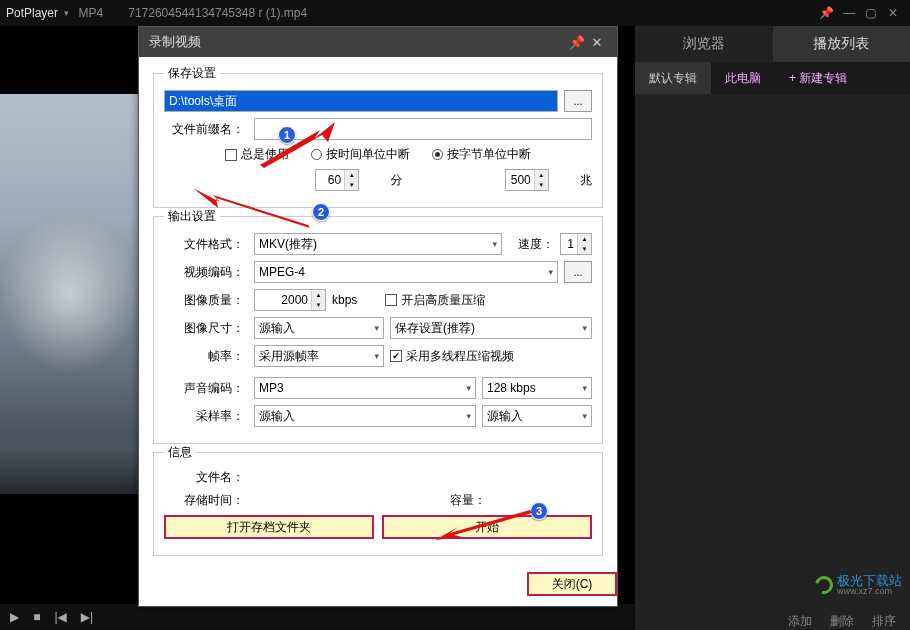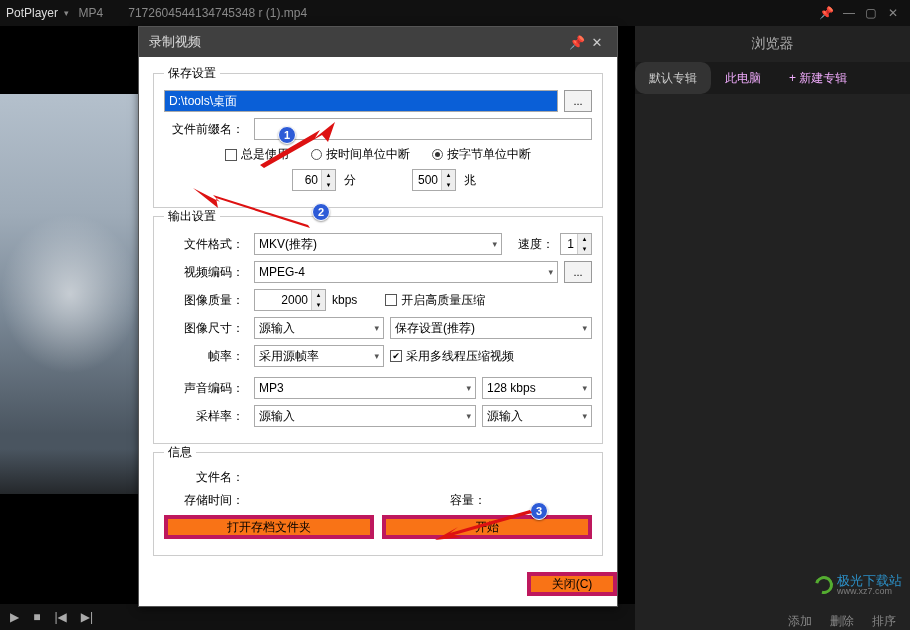--- a/index.html
+++ b/index.html
@@ -19,21 +19,21 @@
 .video::before { content: ""; position: absolute; left: 0; right: 0; top: 30%; height: 40%; background: radial-gradient(ellipse at center, rgba(255,255,255,0.55) 0%, rgba(255,255,255,0.15) 50%, transparent 70%); }
 .video::after { content: ""; position: absolute; left: 0; right: 0; bottom: 0; height: 45px; background: linear-gradient(180deg, transparent, rgba(20,20,20,0.7)); }
 
 
 .sidebar { position: absolute; right: 0; top: 26px; width: 275px; background: #222; height: 604px; }
 .sidebar .tabs { display: flex; height: 36px; background: #222; }
 .sidebar .tabs .tab { flex: 1; display: flex; align-items: center; justify-content: center; color: #aaa; font-size: 14px; cursor: pointer; }
 .sidebar .tabs .tab.active { background: #333; color: #ddd; }
 .sidebar .subtabs { display: flex; height: 32px; background: #1a1a1a; }
 .sidebar .subtabs .stab { flex: 0 0 auto; padding: 0 14px; display: flex; align-items: center; color: #f0abfc; font-size: 12px; cursor: pointer; }
-.sidebar .subtabs .stab.active { background: #333; color: #ccc; border-radius: 10px; }
+.sidebar .subtabs .stab.active { background: #333; color: #ccc; }
 .sidebar .bottombar { position: absolute; bottom: 0; left: 0; right: 0; height: 30px; display: flex; justify-content: flex-end; gap: 18px; padding-right: 14px; align-items: flex-end; }
 .sidebar .bottombar span { color: #888; font-size: 12px; cursor: pointer; }
 
 
 .watermark { position: absolute; right: 8px; bottom: 34px; color: #2d9bd8; font-size: 13px; display: flex; align-items: center; gap: 4px; opacity: 0.9; }
 .watermark .wlogo { width: 18px; height: 18px; border-radius: 50%; border: 3px solid #5abb32; border-left-color: transparent; transform: rotate(-30deg); }
 .watermark .wtxt { display: flex; flex-direction: column; line-height: 1; }
 .watermark .wsub { font-size: 9px; color: #888; }
 
 
@@ -60,21 +60,21 @@
 .num { width: 72px; height: 22px; border: 1px solid #aaa; display: flex; align-items: center; }
 .num .val { flex: 1; text-align: right; padding-right: 3px; font-size: 12px; }
 .num .spin { width: 14px; display: flex; flex-direction: column; }
 .num .spin div { height: 10px; font-size: 7px; text-align: center; background: #eee; border-left: 1px solid #ccc; cursor: pointer; line-height: 10px; }
 .num.sm { width: 44px; }
 .num.xs { width: 32px; }
 .chk, .rad { display: inline-flex; align-items: center; gap: 4px; cursor: pointer; }
 .chk .box { width: 12px; height: 12px; border: 1px solid #555; background: #fff; display: inline-flex; align-items: center; justify-content: center; font-size: 9px; }
 .rad .circ { width: 11px; height: 11px; border: 1px solid #555; border-radius: 50%; background: #fff; display: inline-flex; align-items: center; justify-content: center; }
 .rad .circ.on::after { content: ""; width: 5px; height: 5px; background: #333; border-radius: 50%; }
-.btn { height: 24px; border: 4px solid #be185d; background: #f97316; cursor: pointer; display: flex; align-items: center; justify-content: center; font-size: 12px; }
+.btn { height: 24px; border: 2px solid #be185d; background: #fef9c3; cursor: pointer; display: flex; align-items: center; justify-content: center; font-size: 12px; }
 .btn.wide { flex: 1; }
 .dlg-foot { display: flex; justify-content: flex-end; padding: 6px 0 10px; }
 .dlg-foot .btn { width: 90px; }
 
 
 .anno { position: absolute; pointer-events: none; }
 .bubble { width: 18px; height: 18px; border-radius: 50%; background: #2d5bd7; border: 1px solid #fff; color: #fff; font-size: 11px; font-weight: bold; display: flex; align-items: center; justify-content: center; box-shadow: 0 1px 2px rgba(0,0,0,0.4); }
 .arrow { fill: #d11; }
 </style>
 </head>
@@ -90,20 +90,21 @@
   <span class="winbtn">—</span>
   <span class="winbtn">▢</span>
   <span class="winbtn">✕</span>
 </div>
 
 <div class="video"></div>
 
 <div class="sidebar">
   <div class="tabs">
     <div class="tab">浏览器</div>
+    <div class="tab active">播放列表</div>
   </div>
   <div class="subtabs">
     <div class="stab active">默认专辑</div>
     <div class="stab">此电脑</div>
     <div class="stab">+ 新建专辑</div>
   </div>
   <div class="bottombar">
     <span>添加</span>
     <span>删除</span>
     <span>排序</span>
@@ -150,21 +151,21 @@
           </label>
         <label class="rad">
             <span class="circ"></span>
             <span>按时间单位中断</span>
           </label>
         <label class="rad">
             <span class="circ on"></span>
             <span>按字节单位中断</span>
           </label>
       </div>
-      <div class="row" style="justify-content:flex-start;gap:8px">
+      <div class="row" style="justify-content:space-between;gap:8px">
         <span style="width:120px"></span>
         <div class="num sm">
             <span class="val">60</span>
             <span class="spin">
               <div>▴</div>
               <div>▾</div>
             </span>
           </div>
         <span>分</span>
         <span style="width:40px"></span>

